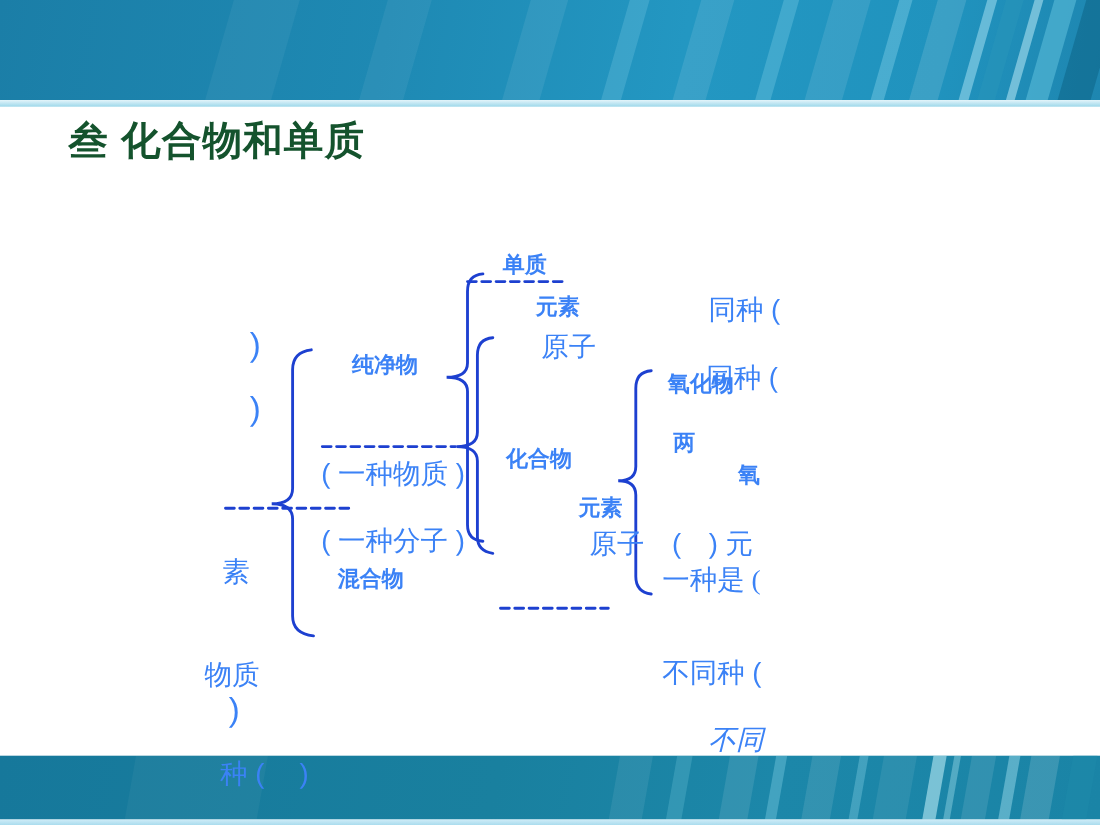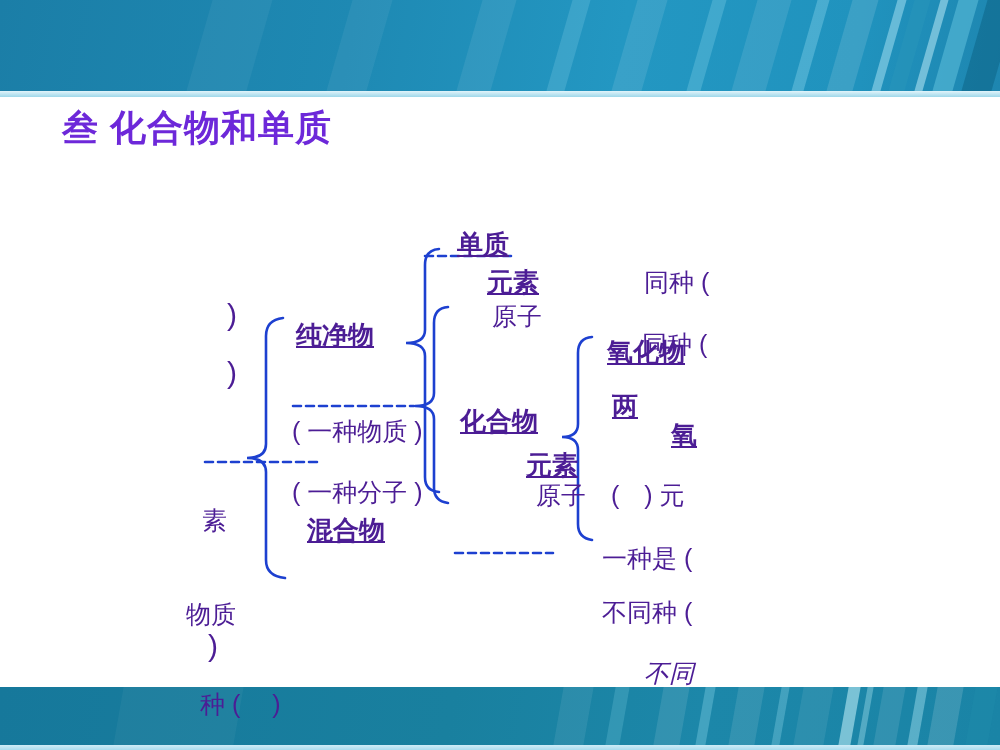--- a/index.html
+++ b/index.html
@@ -15,25 +15,25 @@
     background:linear-gradient(#e2f4fa,#9ed8ea);}
   #bottom-banner{top:687px;height:58px;
     background:linear-gradient(100deg,#16789b 0%,#19809f 45%,#1c87a9 70%,#1a84a6 100%);}
   #bottom-strip{position:absolute;top:745px;left:0;width:1000px;height:5px;
     background:linear-gradient(#cfecf7,#aadcee);}
   .streak{position:absolute;top:-20px;height:140%;transform:skewX(-16deg);}
   .streak.b{transform:skewX(-10deg);}
   
   #page-title{
     position:absolute;left:62px;top:104px;font-size:36px;font-weight:bold;
-    color:#6d28d9;letter-spacing:1px;white-space:pre;}
+    color:#14532d;letter-spacing:1px;white-space:pre;}
   
   .lbl{position:absolute;line-height:1.1;white-space:pre;}
-  .red{color:#4c1d95;font-weight:bold;font-size:26px;z-index:5;text-decoration:underline;}
-  .blue{color:#4c1d95;font-size:25px;z-index:3;}
+  .red{color:#3b82f6;font-weight:bold;font-size:20px;z-index:5;}
+  .blue{color:#3b82f6;font-size:25px;z-index:3;}
   .big{font-size:30px;}
   #diagram-lines{position:absolute;left:0;top:0;z-index:2;pointer-events:none;}
 </style>
 </head>
 <body>
 
 <div id="slide">
 
   <div id="top-banner" class="banner">
     <div class="streak" style="left:200px;width:60px;background:rgba(255,255,255,0.05);"></div>
@@ -86,38 +86,38 @@
       <path d="M 448 307 Q 434 308 434 323 L 434 393 Q 434 406 415 406 Q 434 406 434 419 L 434 488 Q 434 501 448 503"></path>
 
       <path d="M 592 337 Q 578 338 578 353 L 578 424 Q 578 437 562 437 Q 578 437 578 450 L 578 524 Q 578 538 592 540"></path>
 
       <path d="M 283 318 Q 266 320 266 336 L 266 444 Q 266 458 247 458 Q 266 458 266 472 L 266 560 Q 266 576 285 578"></path>
     </g>
   </svg>
 
   <div class="lbl red" style="left:457px;top:230px;">单质</div>
   <div class="lbl red" style="left:487px;top:268px;">元素</div>
-  <div class="lbl red" style="left:296px;top:321px;">纯净物</div>
+  <div class="lbl red" style="left:320px;top:321px;">纯净物</div>
   <div class="lbl red" style="left:460px;top:407px;">化合物</div>
   <div class="lbl red" style="left:607px;top:338px;">氧化物</div>
   <div class="lbl red" style="left:612px;top:392px;">两</div>
   <div class="lbl red" style="left:671px;top:421px;">氧</div>
   <div class="lbl red" style="left:526px;top:451px;">元素</div>
   <div class="lbl red" style="left:307px;top:516px;">混合物</div>
 
   <div class="lbl blue" style="left:492px;top:303px;">原子</div>
   <div class="lbl blue" style="left:644px;top:269px;">同种 (</div>
   <div class="lbl blue" style="left:642px;top:331px;">同种 (</div>
   <div class="lbl blue big" style="left:227px;top:298px;">)</div>
   <div class="lbl blue big" style="left:227px;top:356px;">)</div>
   <div class="lbl blue" style="left:292px;top:479px;">( 一种分子 )</div>
   <div class="lbl blue" style="left:292px;top:418px;">( 一种物质 )</div>
   <div class="lbl blue" style="left:202px;top:507px;">素</div>
   <div class="lbl blue" style="left:536px;top:482px;">原子</div>
   <div class="lbl blue" style="left:611px;top:482px;">(　) 元</div>
-  <div class="lbl blue" style="left:602px;top:545px;">一种是 (</div>
+  <div class="lbl blue" style="left:602px;top:514px;font-family:Liberation Serif, serif;">一种是 (</div>
   <div class="lbl blue" style="left:602px;top:599px;">不同种 (</div>
   <div class="lbl blue" style="left:644px;top:660px;font-style:italic;">不同</div>
   <div class="lbl blue" style="left:186px;top:601px;">物质</div>
   <div class="lbl blue big" style="left:208px;top:629px;">)</div>
   <div class="lbl blue" style="left:200px;top:691px;z-index:6;">种 (　 )</div>
 
 </div>
 
 </body></html>

